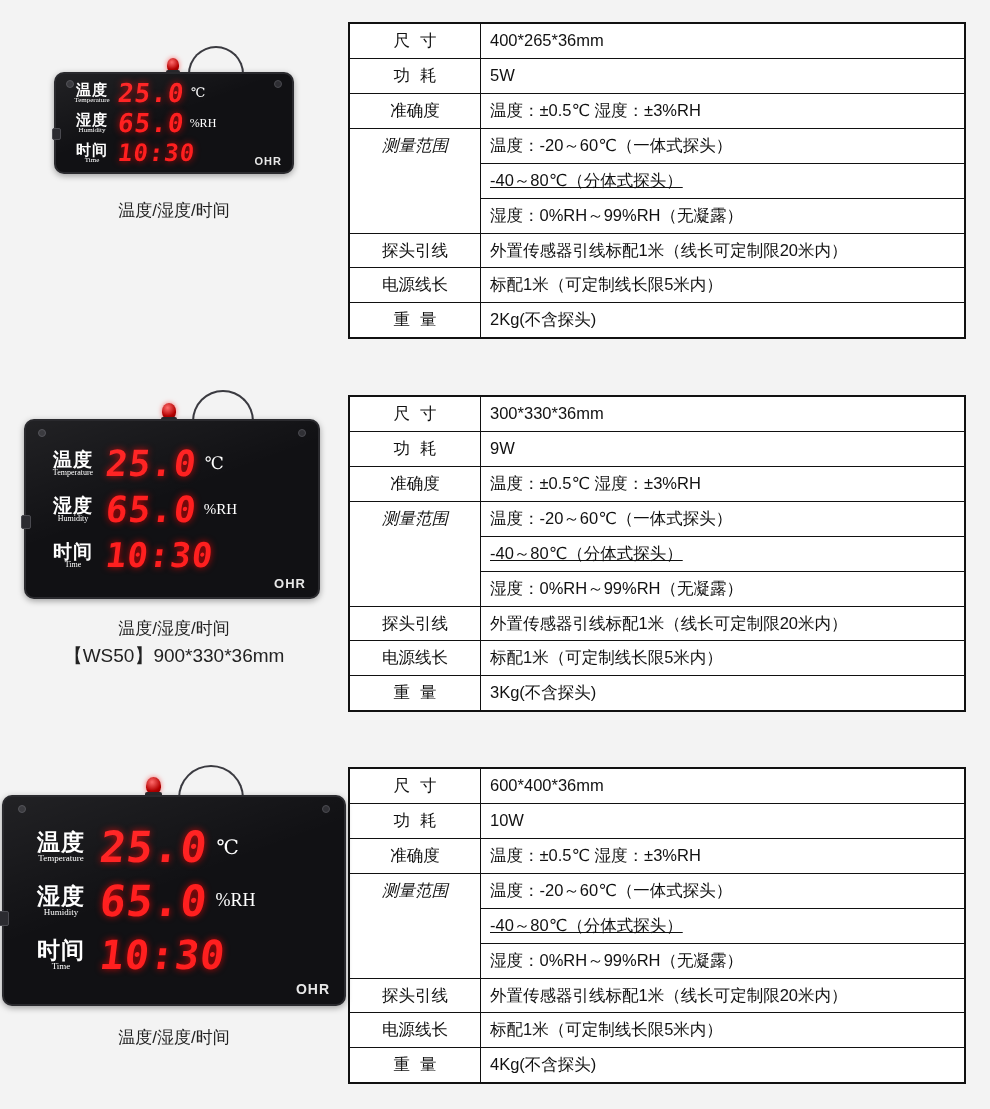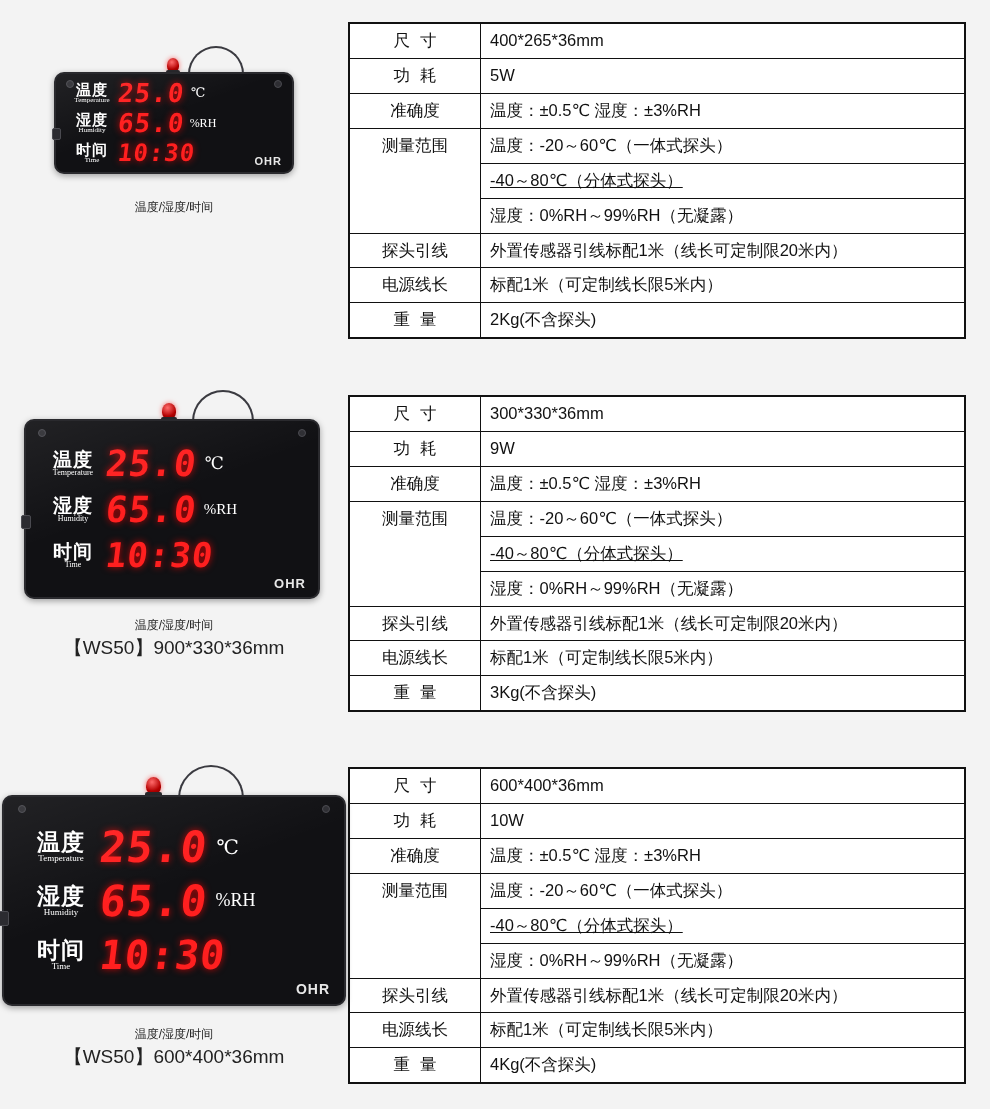--- a/index.html
+++ b/index.html
@@ -59,21 +59,21 @@
     font-weight:bold;
     letter-spacing:1px;
     text-shadow:0 0 7px rgba(255,0,0,.75);
     transform:skewX(-7deg);
   }
   .unit{color:#fff;font-family:"Liberation Serif","DejaVu Serif",serif;}
   .brand{position:absolute;color:#e8e8e8;font-weight:bold;letter-spacing:1px;
          font-family:"Liberation Sans",sans-serif;}
 
   .caption{text-align:center;color:#222;line-height:1.5;margin-top:10px;}
-  .caption .c1{font-size:12px;}
+  .caption .c1{font-size:17px;}
   .caption .c2{font-size:19px;}
 
   
   .spec{border-collapse:collapse;background:#fff;border:2px solid #111;}
   .spec td{
     border:1px solid #111;
     font-size:16.5px;
     padding:5px 9px;
     vertical-align:middle;
     color:#111;
@@ -82,21 +82,21 @@
   .spec td.k{
     width:112px;
     text-align:center;
     white-space:nowrap;
   }
   .spec td.k.sp{letter-spacing:10px;text-indent:10px;}
   .spec td.v{white-space:nowrap;}
   .sub{padding-left:62px;text-decoration:underline;}
   .sub2{padding-left:14px;}
   .nb{border-top:none !important;}
-  .nbb{border-bottom:none !important;}
+  .nbb{border-bottom:none !important;font-style:italic;}
 </style>
 </head>
 <body>
 
 <div class="page">
 
   <div class="block block-1">
     <div class="dev-col" style="width:348px;">
       <div class="dev-wrap" style="width:240px;height:180px;">
         <div class="cable" style="left:134px;top:38px;width:52px;height:26px;"></div>
@@ -300,21 +300,20 @@
               </div>
               <div class="digits" style="font-size:40px;">10:30</div>
             </div>
           </div>
           <div class="brand" style="right:14px;bottom:7px;font-size:14px;">OHR</div>
         </div>
         <div class="knob" style="left:-2px;top:158px;width:9px;height:13px;"></div>
       </div>
       <div class="caption">
         <div class="c1">温度/湿度/时间</div>
-        <div class="c2">【WS50】600*400*36mm</div>
       </div>
     </div>
 
     <table class="spec" style="width:618px;margin-top:14px;">
       <tbody>
           <tr>
         <td class="k sp">尺寸</td>
         <td class="v">600*400*36mm</td>
       </tr>
       <tr>

